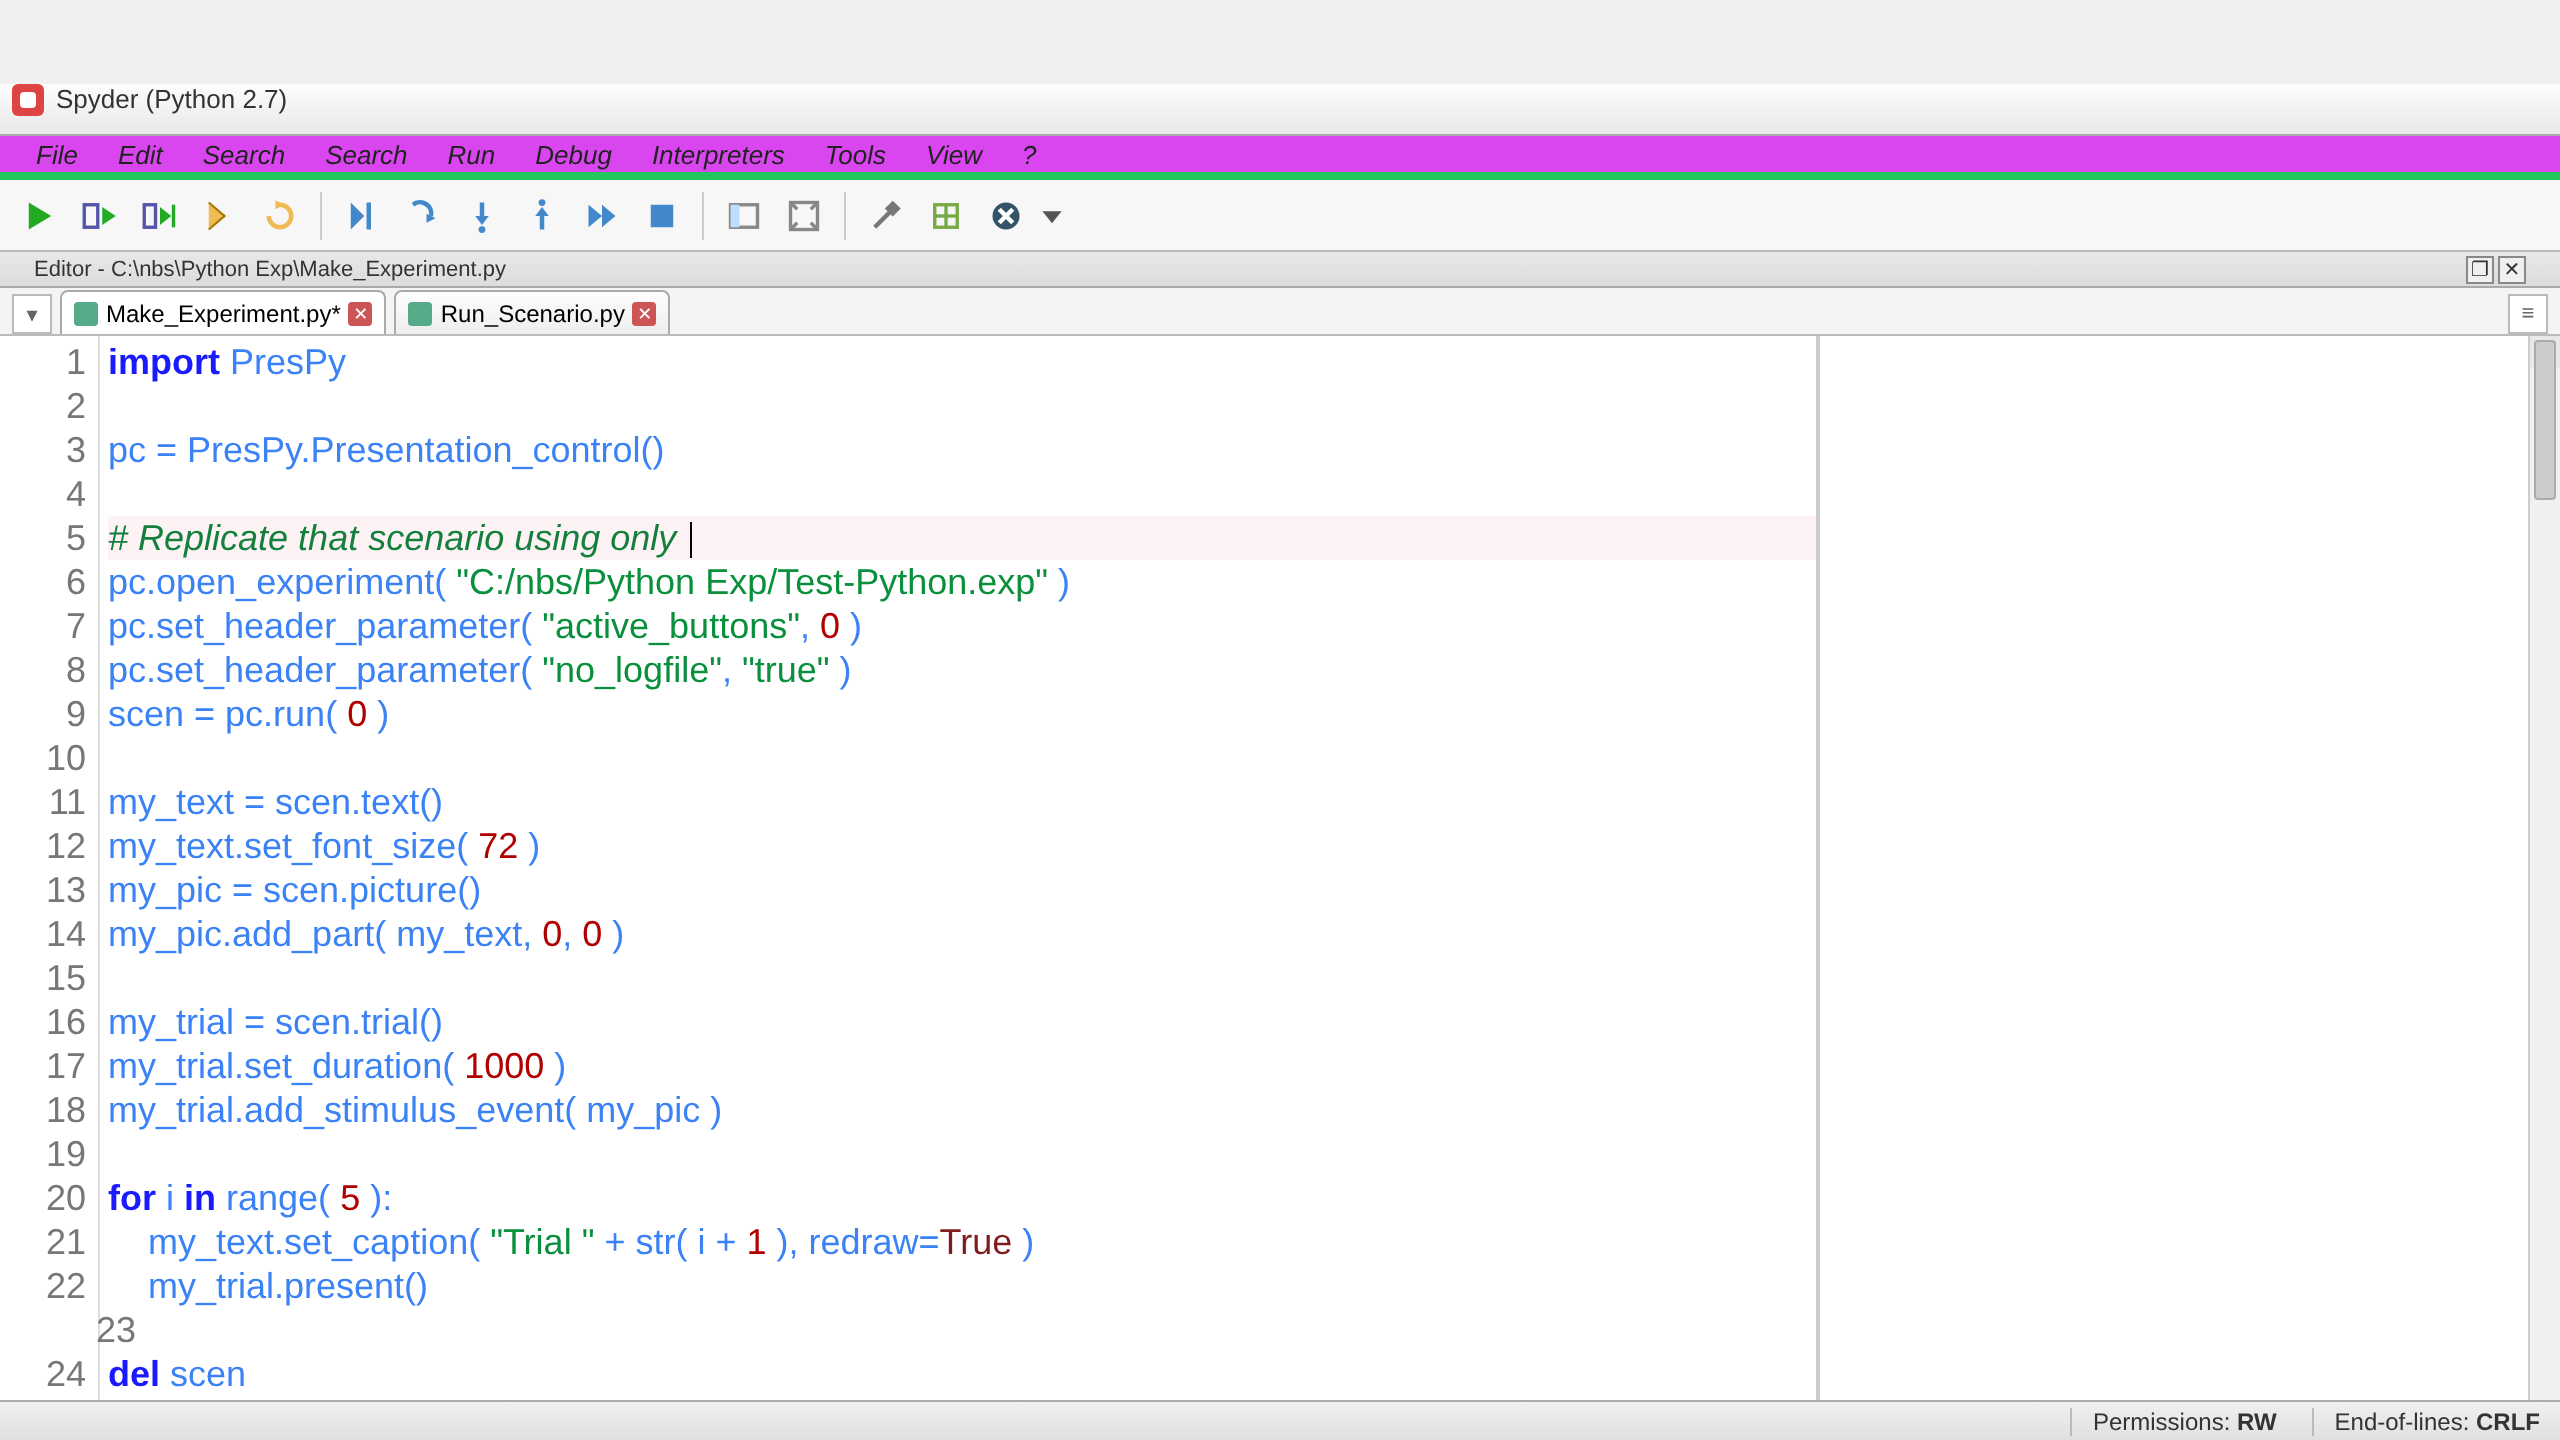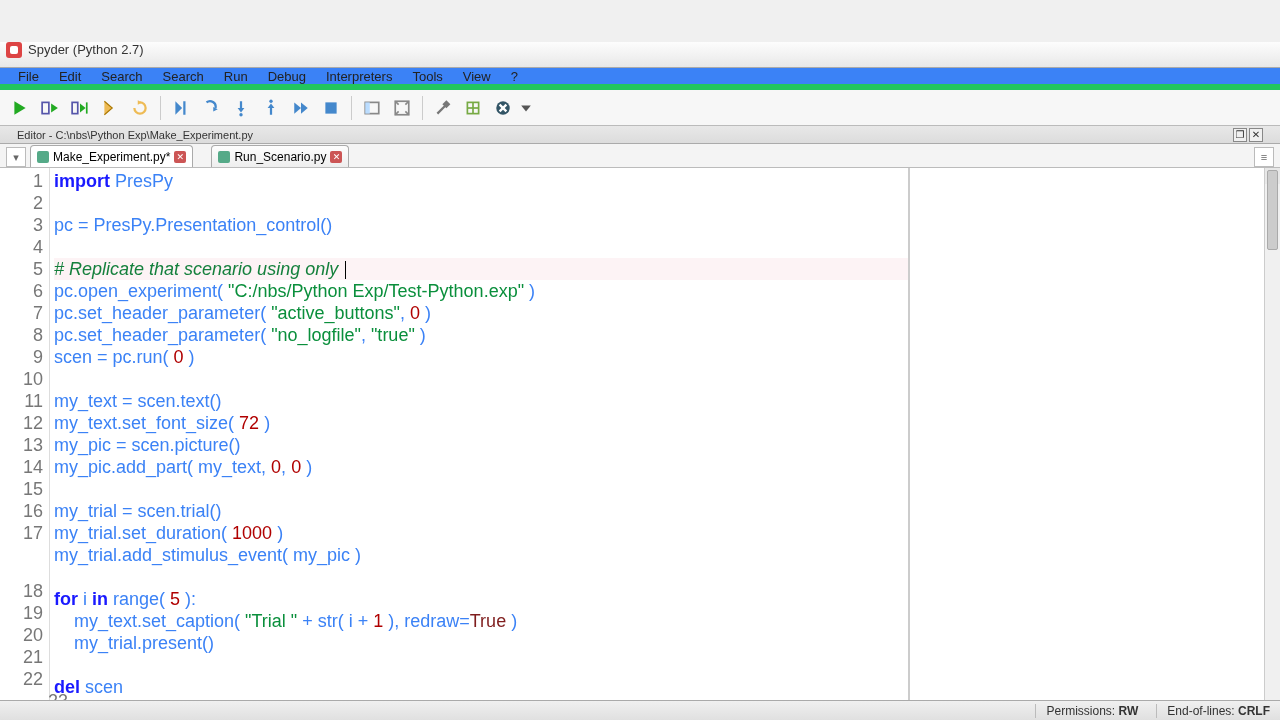--- a/index.html
+++ b/index.html
@@ -4,39 +4,39 @@
 <style>
 * { margin:0; padding:0; box-sizing:border-box; font-family:"Segoe UI",Tahoma,sans-serif; }
 body { background:#f0f0f0; width:1280px; height:720px; overflow:hidden; position:relative; }
 
 
 .titlebar { height:26px; background:linear-gradient(#fdfdfd,#e8e8e8); border-bottom:1px solid #aaa; display:flex; align-items:flex-start; padding:0 6px; font-size:13px; color:#333;margin-top:42px; }
 .titlebar .icon { width:16px; height:16px; background:#d44; border-radius:3px; margin-right:6px; position:relative; }
 .titlebar .icon::after { content:""; position:absolute; width:8px; height:8px; background:#fff; border-radius:2px; top:4px; left:4px; }
 
 
-.menubar { height:22px; background:#3b82f6; border-bottom:6px solid #22c55e; display:flex; align-items:center; padding:0 8px; font-size:13px; color:#222; }
+.menubar { height:22px; background:#d946ef; border-bottom:4px solid #22c55e; display:flex; align-items:center; padding:0 8px; font-size:13px; color:#222;font-style:italic; }
 .menubar span { padding:2px 10px; cursor:default; }
 
 
 .toolbar { height:36px; background:#f7f7f7; border-bottom:1px solid #bbb; display:flex; align-items:center; padding:0 6px; gap:2px; }
 .toolbar .btn { width:28px; height:28px; border:1px solid transparent; border-radius:3px; display:flex; align-items:center; justify-content:center; cursor:default; }
 .toolbar .sep { width:1px; height:24px; background:#ccc; margin:0 4px; }
 .toolbar svg { width:18px; height:18px; }
 
 
 .panel-header { height:18px; background:linear-gradient(#e8e8e8,#dcdcdc); border-bottom:1px solid #aaa; display:flex; align-items:center; padding:0 17px; font-size:11px; color:#333; }
 .panel-header .right-icons { margin-left:auto; display:flex; gap:2px; }
 .panel-header .ri { width:14px; height:14px; border:1px solid #888; font-size:10px; display:flex; align-items:center; justify-content:center; background:#f0f0f0; }
 
 
 .tabrow { height:24px; background:#f4f4f4; border-bottom:1px solid #bbb; display:flex; align-items:flex-end; padding-left:6px; }
 .tabrow .navbtn { width:20px; height:20px; border:1px solid #bbb; background:#fff; margin-right:4px; display:flex; align-items:center; justify-content:center; font-size:11px; color:#666; }
 .tabrow .more { margin-left:auto; margin-right:6px; }
-.tab { height:22px; border:1px solid #aaa; border-bottom:none; background:linear-gradient(#fdfdfd,#eee); border-radius:4px 4px 0 0; padding:0 6px; display:flex; align-items:center; font-size:12px; margin-right:18px; gap:4px; }
+.tab { height:22px; border:1px solid #aaa; border-bottom:none; background:linear-gradient(#fdfdfd,#eee); border-radius:4px 4px 0 0; padding:0 6px; display:flex; align-items:center; font-size:12px; margin-right:4px; gap:4px; }
 .tab.active { background:#fff; }
 .tab .ficon { width:12px; height:12px; background:#5a8; border-radius:2px; }
 .tab .close { width:12px; height:12px; border-radius:2px; background:#c55; color:#fff; font-size:9px; display:flex; align-items:center; justify-content:center; }
 
 
 .editor-wrap { display:flex; height:558px; background:#fff; }
 .editor { flex:1; display:flex; font-family:"Consolas","Courier New",monospace; font-size:18px; line-height:22px; position:relative; border-right:1px solid #ccc; }
 .gutter { width:50px; text-align:right; padding:2px 6px 0 0; color:#777; background:#fff; border-right:1px solid #ddd; user-select:none; }
 .code { flex:1; padding:2px 0 0 4px; white-space:pre; color:#000; }
 .code .ln { height:22px; }
@@ -227,21 +227,21 @@
         <div style="height: 22px;">8</div>
         <div style="height: 22px;">9</div>
         <div style="height: 22px;">10</div>
         <div style="height: 22px;">11</div>
         <div style="height: 22px;">12</div>
         <div style="height: 22px;">13</div>
         <div style="height: 22px;">14</div>
         <div style="height: 22px;">15</div>
         <div style="height: 22px;">16</div>
         <div style="height: 22px;">17</div>
-        <div style="height: 22px; margin-top: 36px;">18</div>
+        <div style="height: 22px;">18</div>
         <div style="height: 22px;">19</div>
         <div style="height: 22px;">20</div>
         <div style="height: 22px;">21</div>
         <div style="height: 22px;">22</div>
         <div style="height: 22px; margin-left: 48px;">23</div>
         <div style="height: 22px;">24</div>
         <div style="height: 22px;">25</div>
       </div>
     <div class="code" id="code"><div class="ln"><span class="kw">import</span><span class="nm"> PresPy</span></div><div class="ln">&nbsp;</div><div class="ln"><span class="nm">pc = PresPy.Presentation_control()</span></div><div class="ln">&nbsp;</div><div class="ln hl"><span class="cm"># Replicate that scenario using only </span><span class="cursor"></span></div><div class="ln"><span class="nm">pc.open_experiment( </span><span class="str">"C:/nbs/Python Exp/Test-Python.exp"</span><span class="nm"> )</span></div><div class="ln"><span class="nm">pc.set_header_parameter( </span><span class="str">"active_buttons"</span><span class="nm">, </span><span class="num">0</span><span class="nm"> )</span></div><div class="ln"><span class="nm">pc.set_header_parameter( </span><span class="str">"no_logfile"</span><span class="nm">, </span><span class="str">"true"</span><span class="nm"> )</span></div><div class="ln"><span class="nm">scen = pc.run( </span><span class="num">0</span><span class="nm"> )</span></div><div class="ln">&nbsp;</div><div class="ln"><span class="nm">my_text = scen.text()</span></div><div class="ln"><span class="nm">my_text.set_font_size( </span><span class="num">72</span><span class="nm"> )</span></div><div class="ln"><span class="nm">my_pic = scen.picture()</span></div><div class="ln"><span class="nm">my_pic.add_part( my_text, </span><span class="num">0</span><span class="nm">, </span><span class="num">0</span><span class="nm"> )</span></div><div class="ln">&nbsp;</div><div class="ln"><span class="nm">my_trial = scen.trial()</span></div><div class="ln"><span class="nm">my_trial.set_duration( </span><span class="num">1000</span><span class="nm"> )</span></div><div class="ln"><span class="nm">my_trial.add_stimulus_event( my_pic )</span></div><div class="ln">&nbsp;</div><div class="ln"><span class="kw">for</span><span class="nm"> i </span><span class="kw">in</span><span class="nm"> range( </span><span class="num">5</span><span class="nm"> ):</span></div><div class="ln"><span class="nm">    my_text.set_caption( </span><span class="str">"Trial "</span><span class="nm"> + str( i + </span><span class="num">1</span><span class="nm"> ), redraw=</span><span class="bool">True</span><span class="nm"> )</span></div><div class="ln"><span class="nm">    my_trial.present()</span></div><div class="ln">&nbsp;</div><div class="ln"><span class="kw">del</span><span class="nm"> scen</span></div><div class="ln"><span class="kw">del</span><span class="nm"> pc</span></div></div>
   </div>

